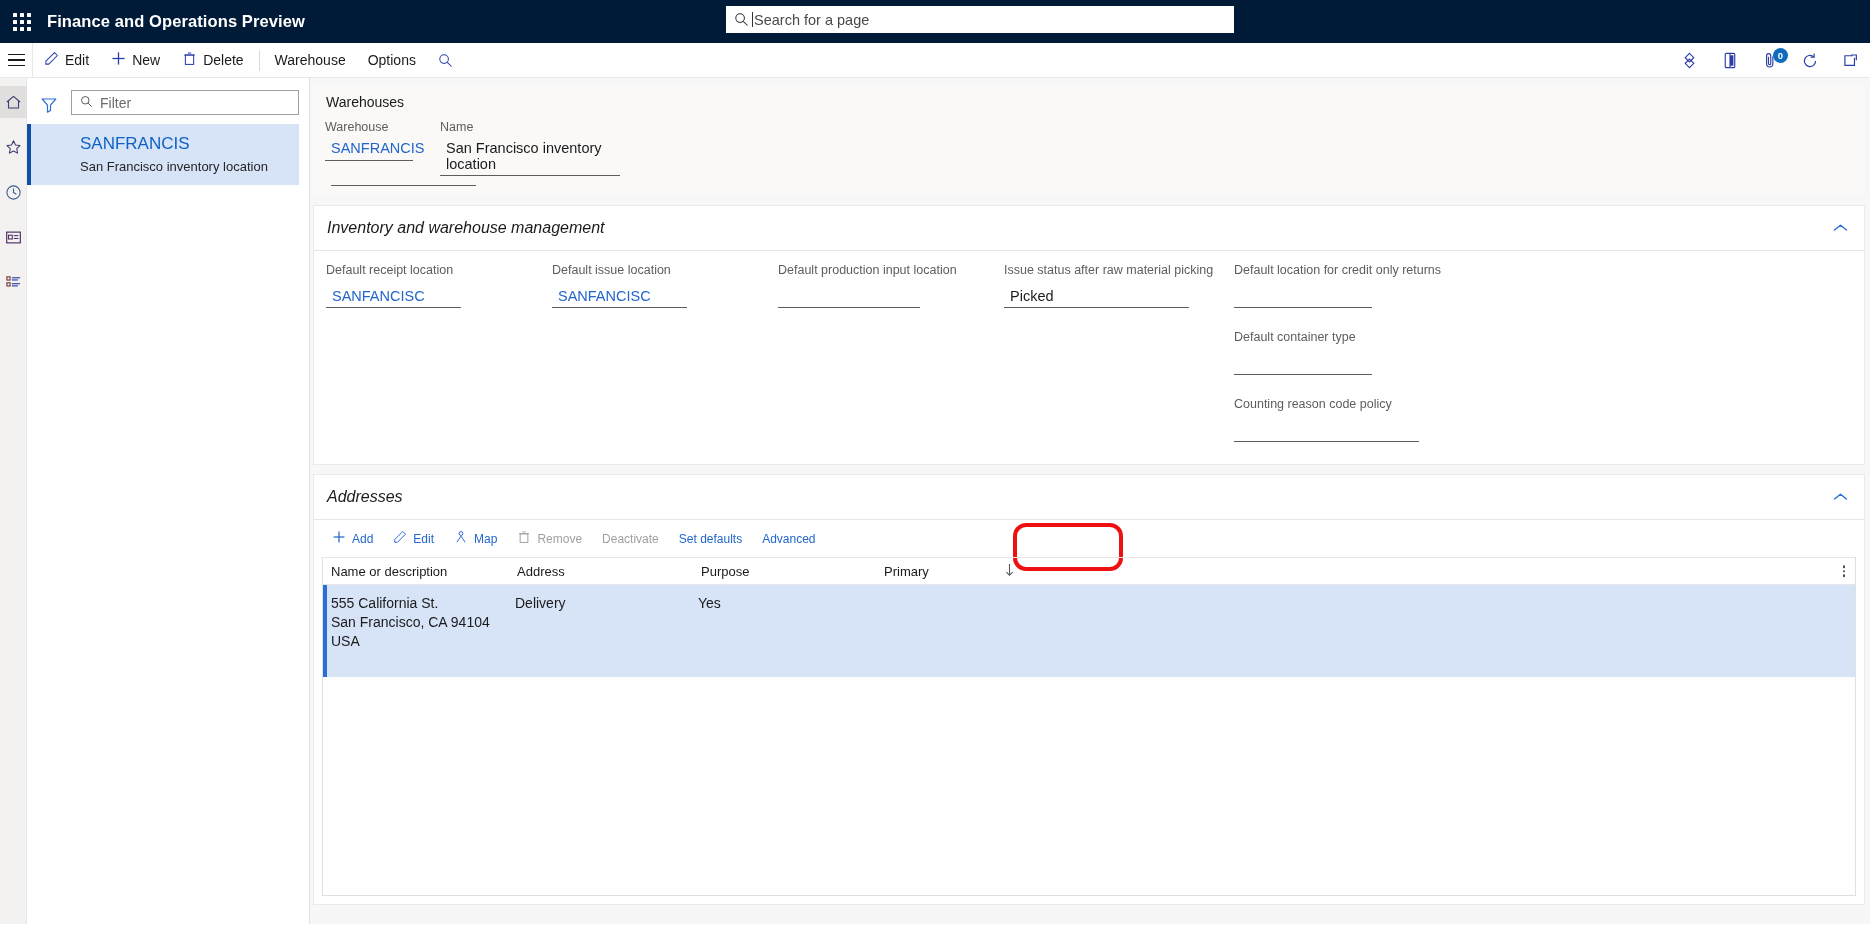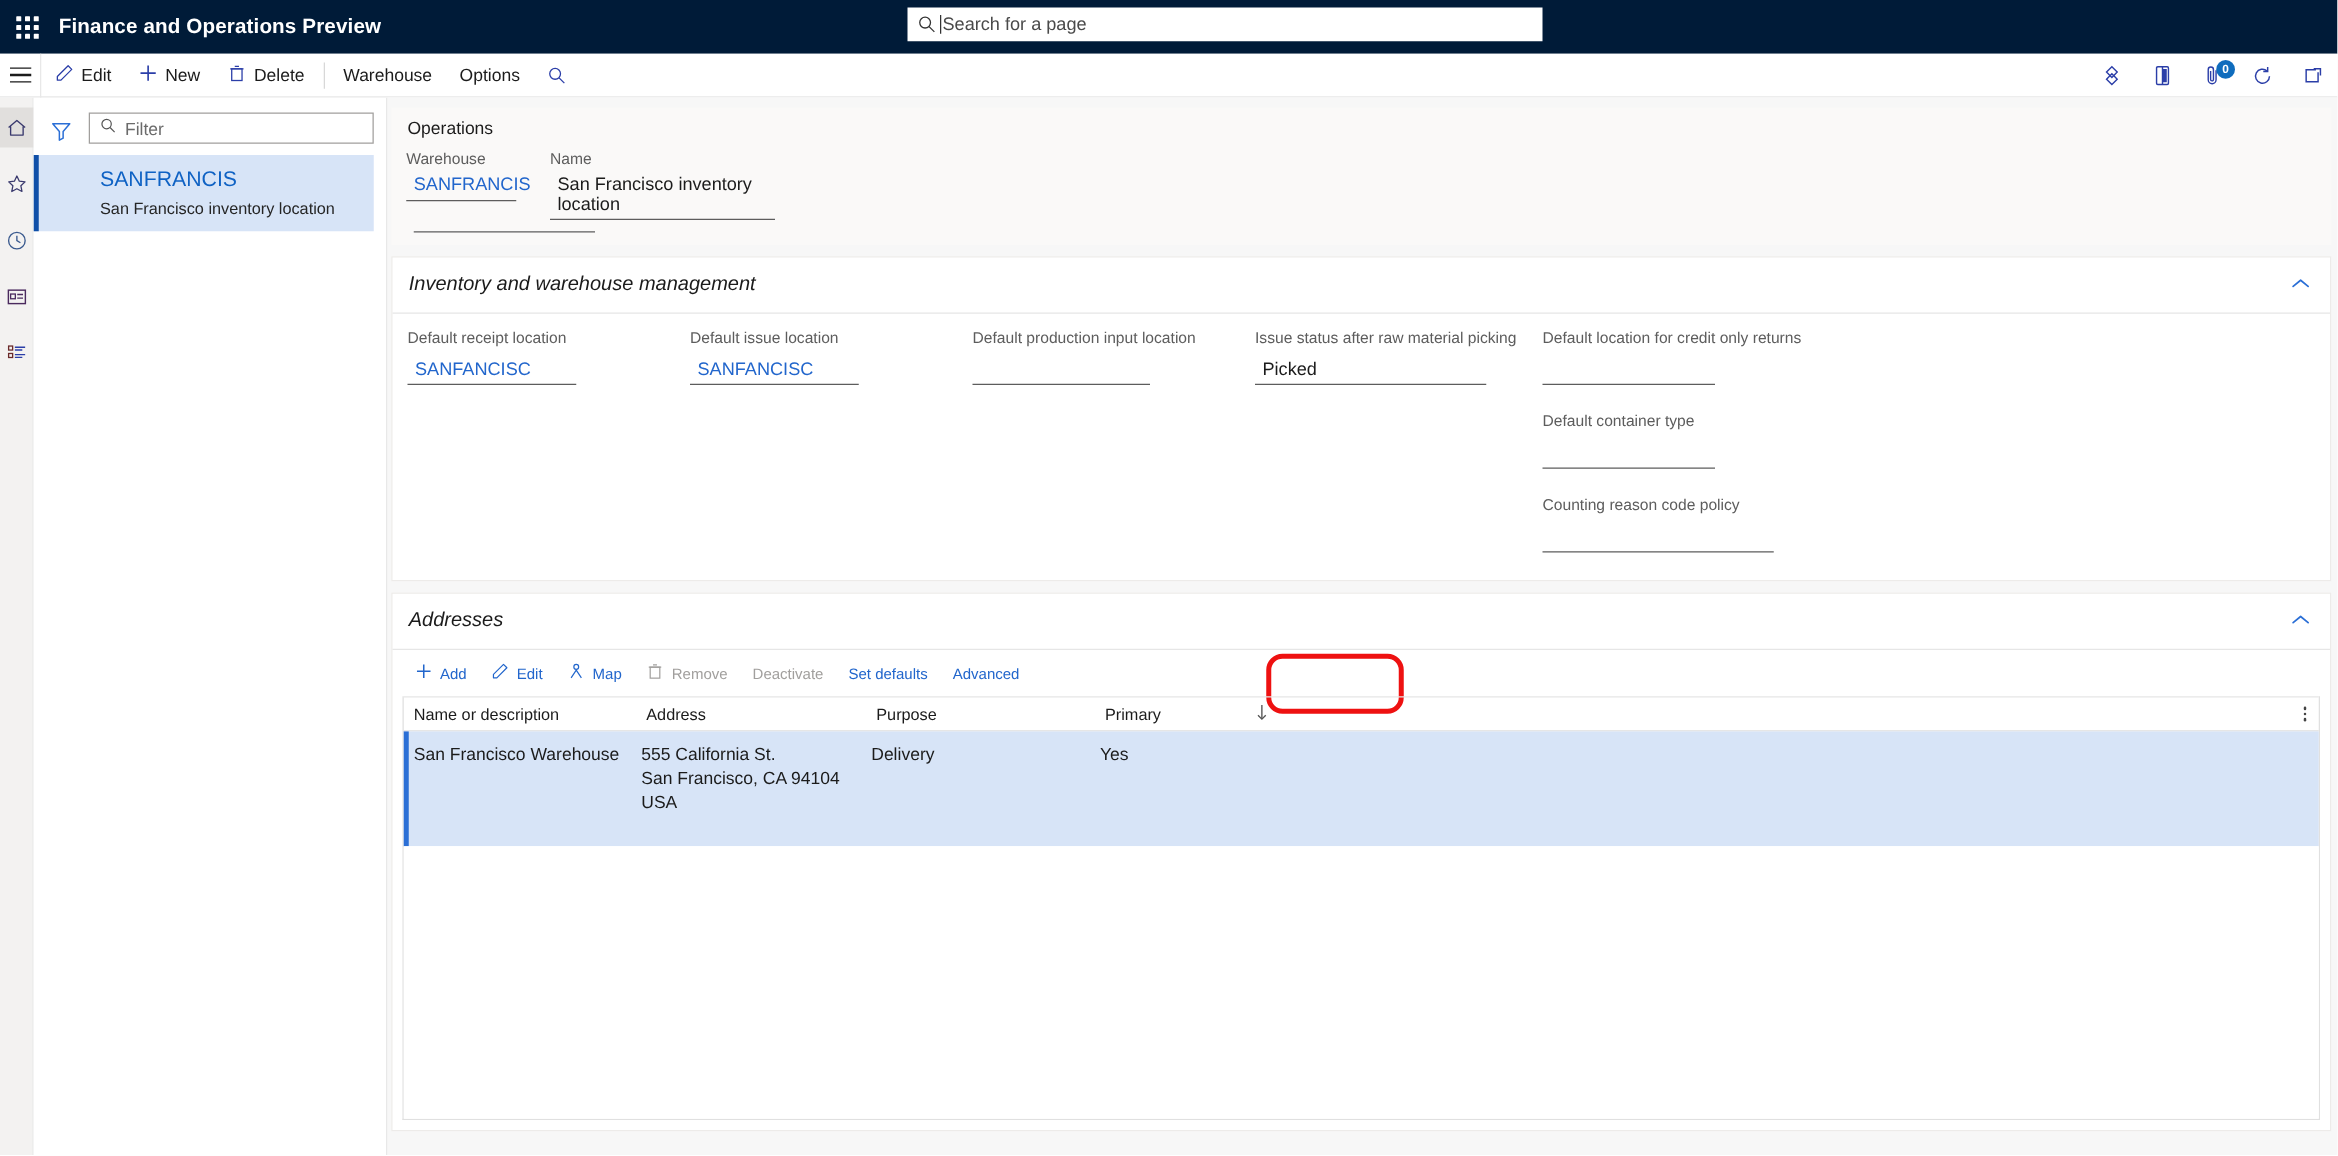--- a/index.html
+++ b/index.html
@@ -315,21 +315,21 @@
         <div class="t">SANFRANCIS</div>
         <div class="s">San Francisco inventory location</div>
       </div>
     </div>
   </div>
 
   <div class="formarea">
     <div class="formwrap">
 
       <div class="hdr-card">
-        <div class="hdr-title">Operations</div>
+        <div class="hdr-title">Warehouses</div>
         <div class="field-row">
           <div class="field">
             <div class="field-label">Warehouse</div>
             <div class="field-val link fv-w1">SANFRANCIS</div>
           </div>
           <div class="field">
             <div class="field-label">Name</div>
             <div class="field-val fv-w2">San Francisco inventory location</div>
           </div>
         </div>
@@ -460,21 +460,20 @@
                 </svg>
             </div>
             <div class="grid-menu">
                 <i></i>
                 <i></i>
                 <i></i>
               </div>
           </div>
 
           <div class="grid-row">
-            <div class="gcell c1">San Francisco Warehouse</div>
             <div class="gcell c2" style="white-space: pre-line;">555 California St.
 San Francisco, CA 94104
 USA</div>
             <div class="gcell c3">Delivery</div>
             <div class="gcell c4">Yes</div>
           </div>
 
           <div class="grid-body-rest"></div>
         </div>
       </div>

